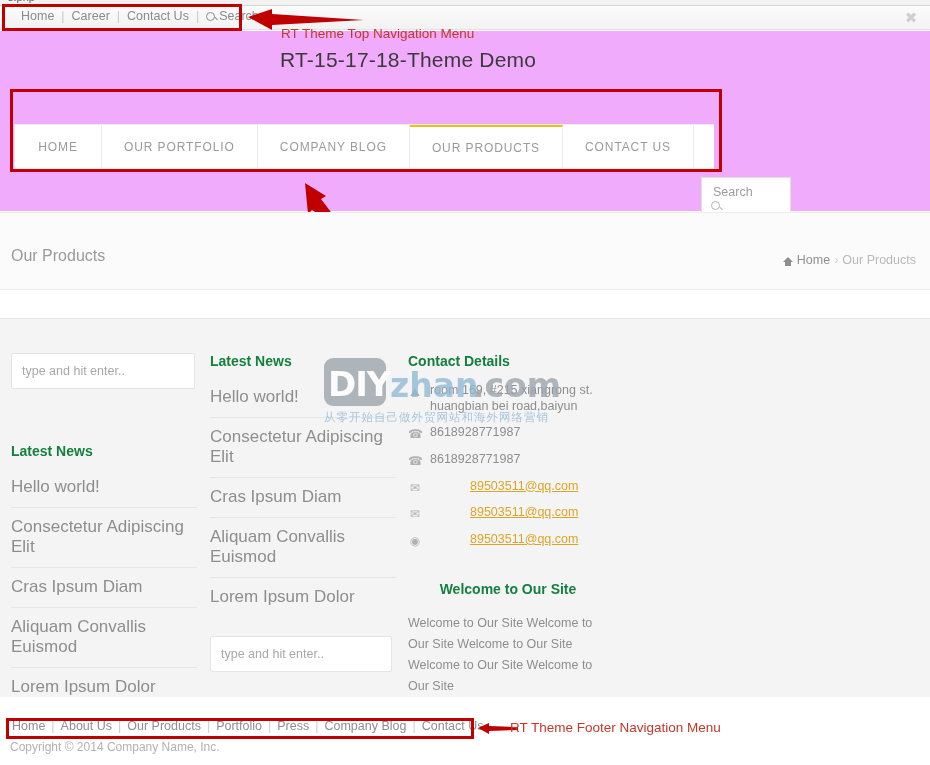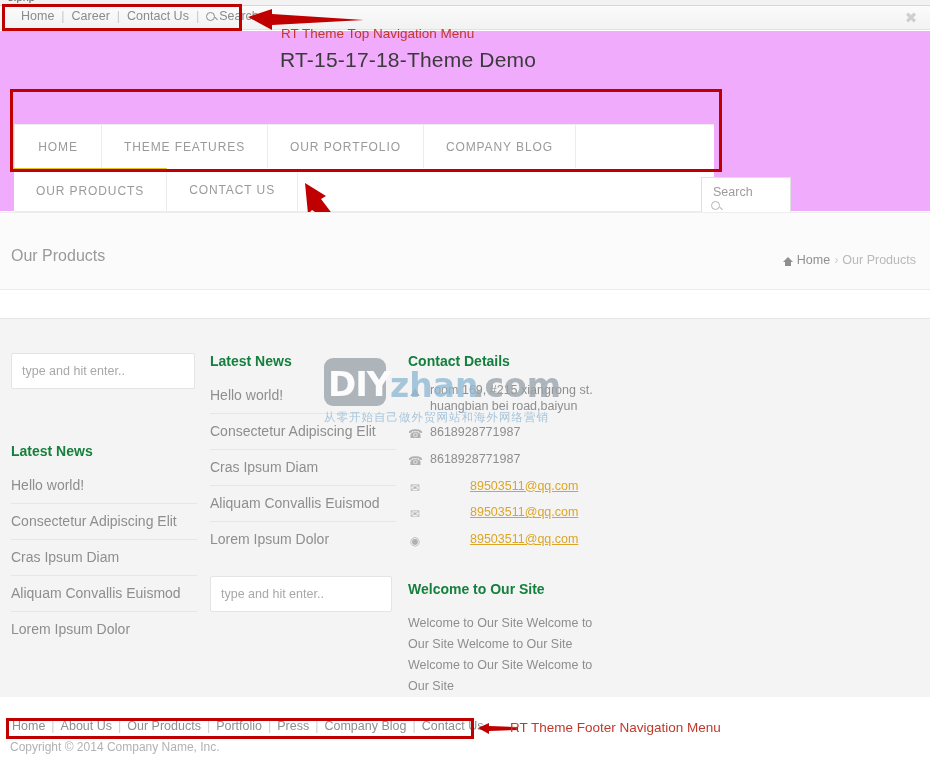--- a/index.html
+++ b/index.html
@@ -195,21 +195,21 @@
     width: 184px; height: 36px;
     background: #fff; border: 1px solid #e4e4e4;
     border-radius: 2px;
     display: flex; align-items: center;
     padding: 0 10px;
     font-size: 12.5px; color: #a8a8a8;
   }
   .newsbox.c2 { width: 182px; }
   ul.newslist { list-style: none; margin: 0; padding: 0; }
   ul.newslist li {
-    font-size: 14px; color: #8e8e8e;
+    font-size: 17px; color: #8e8e8e;
     padding: 9px 0 10px 0;
     border-bottom: 1px solid #e6e6e6;
   }
   ul.newslist li:first-child { padding-top: 0; }
   ul.newslist li:last-child { border-bottom: none; }
 
   
   ul.contactlist { list-style: none; margin: 0; padding: 0; }
   ul.contactlist li {
     display: flex; align-items: flex-start; gap: 8px;
@@ -312,23 +312,20 @@
 <svg class="anno-arrow" style="left:246px; top:6px;" width="120" height="26" viewBox="0 0 120 26">
   <path d="M2 11 L26 3 L26 8 L118 14 L26 19 L26 24 Z" fill="#c00000"></path>
 </svg>
 
 <div class="site-header">
   <div class="site-title">RT-15-17-18-Theme Demo</div>
 
   <div class="mainnav">
     <div class="item wide">
         <span>HOME</span>
-      </div>
-    <div class="item">
-        <span>THEME FEATURES</span>
       </div>
     <div class="item">
         <span>OUR PORTFOLIO</span>
       </div>
     <div class="item">
         <span>COMPANY BLOG</span>
       </div>
     <div class="item active">
         <span>OUR PRODUCTS</span>
       </div>
@@ -415,21 +412,21 @@
       </li>
       <li>
         <span class="ico">✉</span>
         <a href="#">89503511@qq.com</a>
       </li>
       <li>
         <span class="ico">◉</span>
         <a href="#">89503511@qq.com</a>
       </li>
     </ul>
-    <h3 class="wtitle" style="margin-top:34px; margin-bottom:16px;">Welcome to Our Site</h3>
+    <h3 class="wtitle" style="margin-top:34px; margin-bottom:16px;text-align:center;">Welcome to Our Site</h3>
     <div class="welcome-body">Welcome to Our Site Welcome to Our Site Welcome to Our Site Welcome to Our Site Welcome to Our Site</div>
   </div>
 </div>
 
 <div class="watermark">
   <div class="wm-badge"></div>
   <div class="wm-diy">DIY</div>
   <div class="wm-zhan">zhan</div>
   <div class="wm-com">.com</div>
   <div class="wm-cn">从零开始自己做外贸网站和海外网络营销</div>

